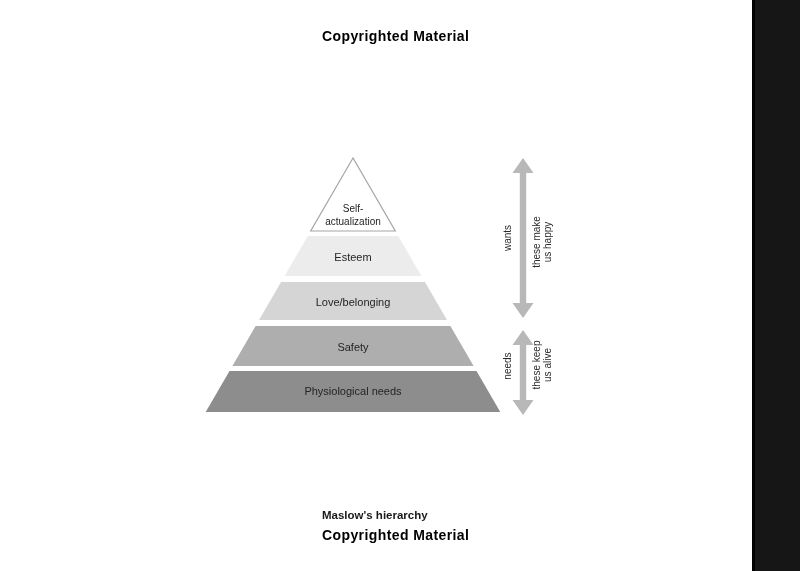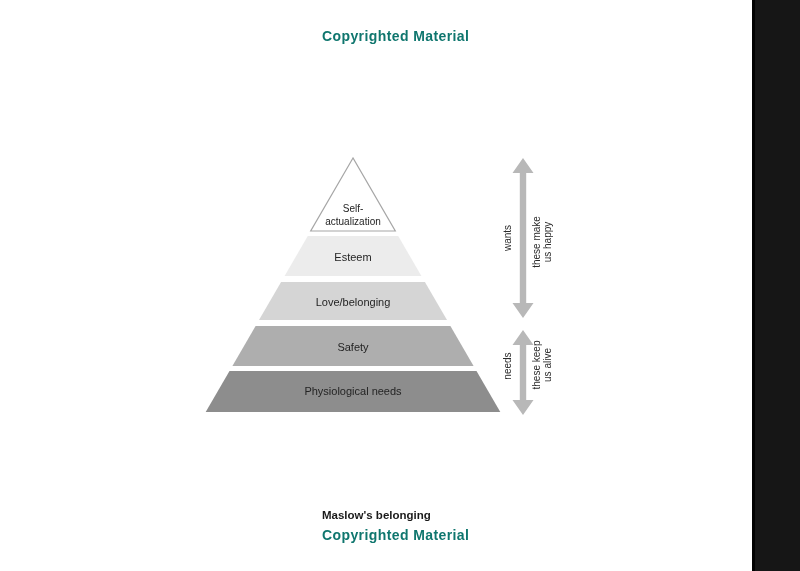--- a/index.html
+++ b/index.html
@@ -10,21 +10,21 @@
     background: #ffffff;
     overflow: hidden;
     font-family: "Liberation Sans", sans-serif;
   }
   .copyright {
     position: absolute;
     left: 322px;
     font-size: 14px;
     font-weight: bold;
     letter-spacing: 0.4px;
-    color: #0f766e;
+    color: #000000;
     white-space: nowrap;
   }
   .copyright.top { top: 28px; }
   .copyright.bottom { top: 527px; }
   .caption {
     position: absolute;
     left: 322px;
     top: 509px;
     font-size: 11.5px;
     font-weight: bold;
@@ -75,19 +75,19 @@
 
     <text class="rot-label" x="507.5" y="238" text-anchor="middle" dominant-baseline="central" transform="rotate(-90 507.5 238)">wants</text>
     <text class="rot-label" x="536.5" y="242" text-anchor="middle" dominant-baseline="central" transform="rotate(-90 536.5 242)">these make</text>
     <text class="rot-label" x="547.5" y="242" text-anchor="middle" dominant-baseline="central" transform="rotate(-90 547.5 242)">us happy</text>
 
     <text class="rot-label" x="507.5" y="366" text-anchor="middle" dominant-baseline="central" transform="rotate(-90 507.5 366)">needs</text>
     <text class="rot-label" x="536.5" y="365" text-anchor="middle" dominant-baseline="central" transform="rotate(-90 536.5 365)">these keep</text>
     <text class="rot-label" x="547.5" y="365" text-anchor="middle" dominant-baseline="central" transform="rotate(-90 547.5 365)">us alive</text>
   </svg>
 
-  <div class="caption">Maslow's belonging</div>
+  <div class="caption">Maslow's hierarchy</div>
 
   <div class="copyright bottom">Copyrighted Material</div>
 
   <div class="black-band"></div>
 
 </div>
 
 </body></html>

